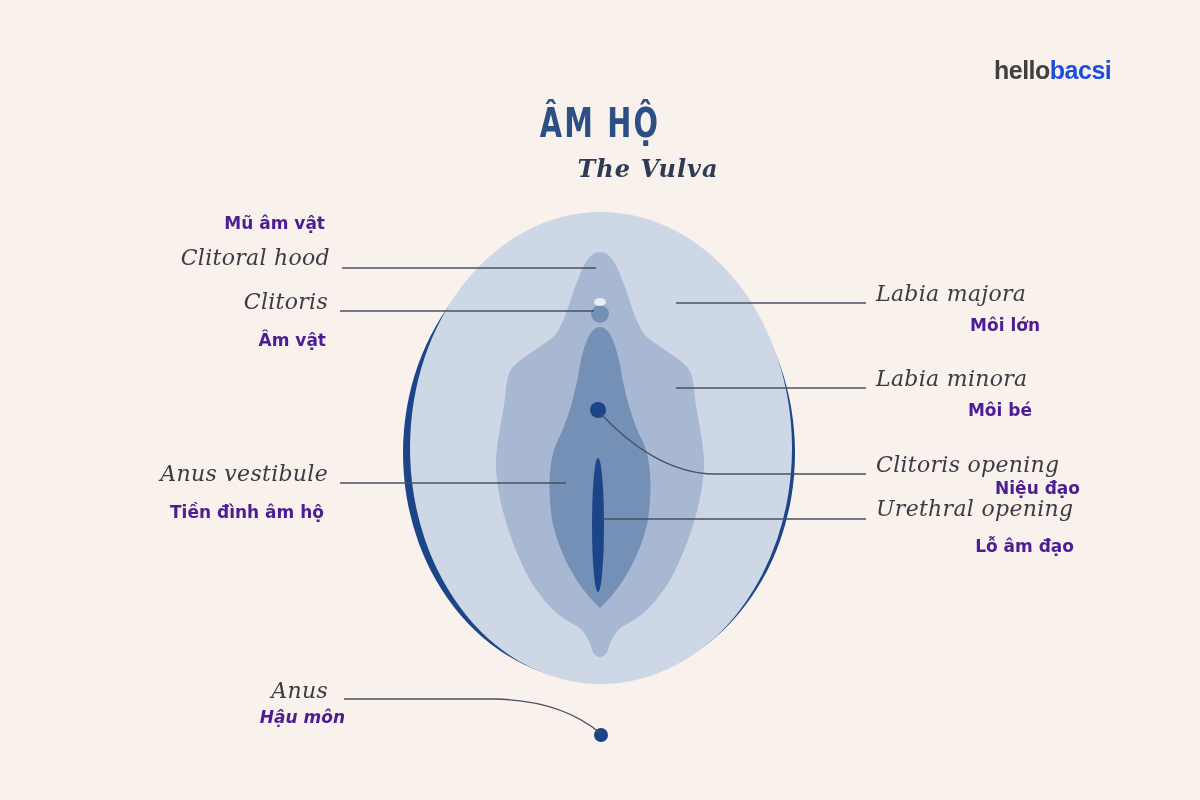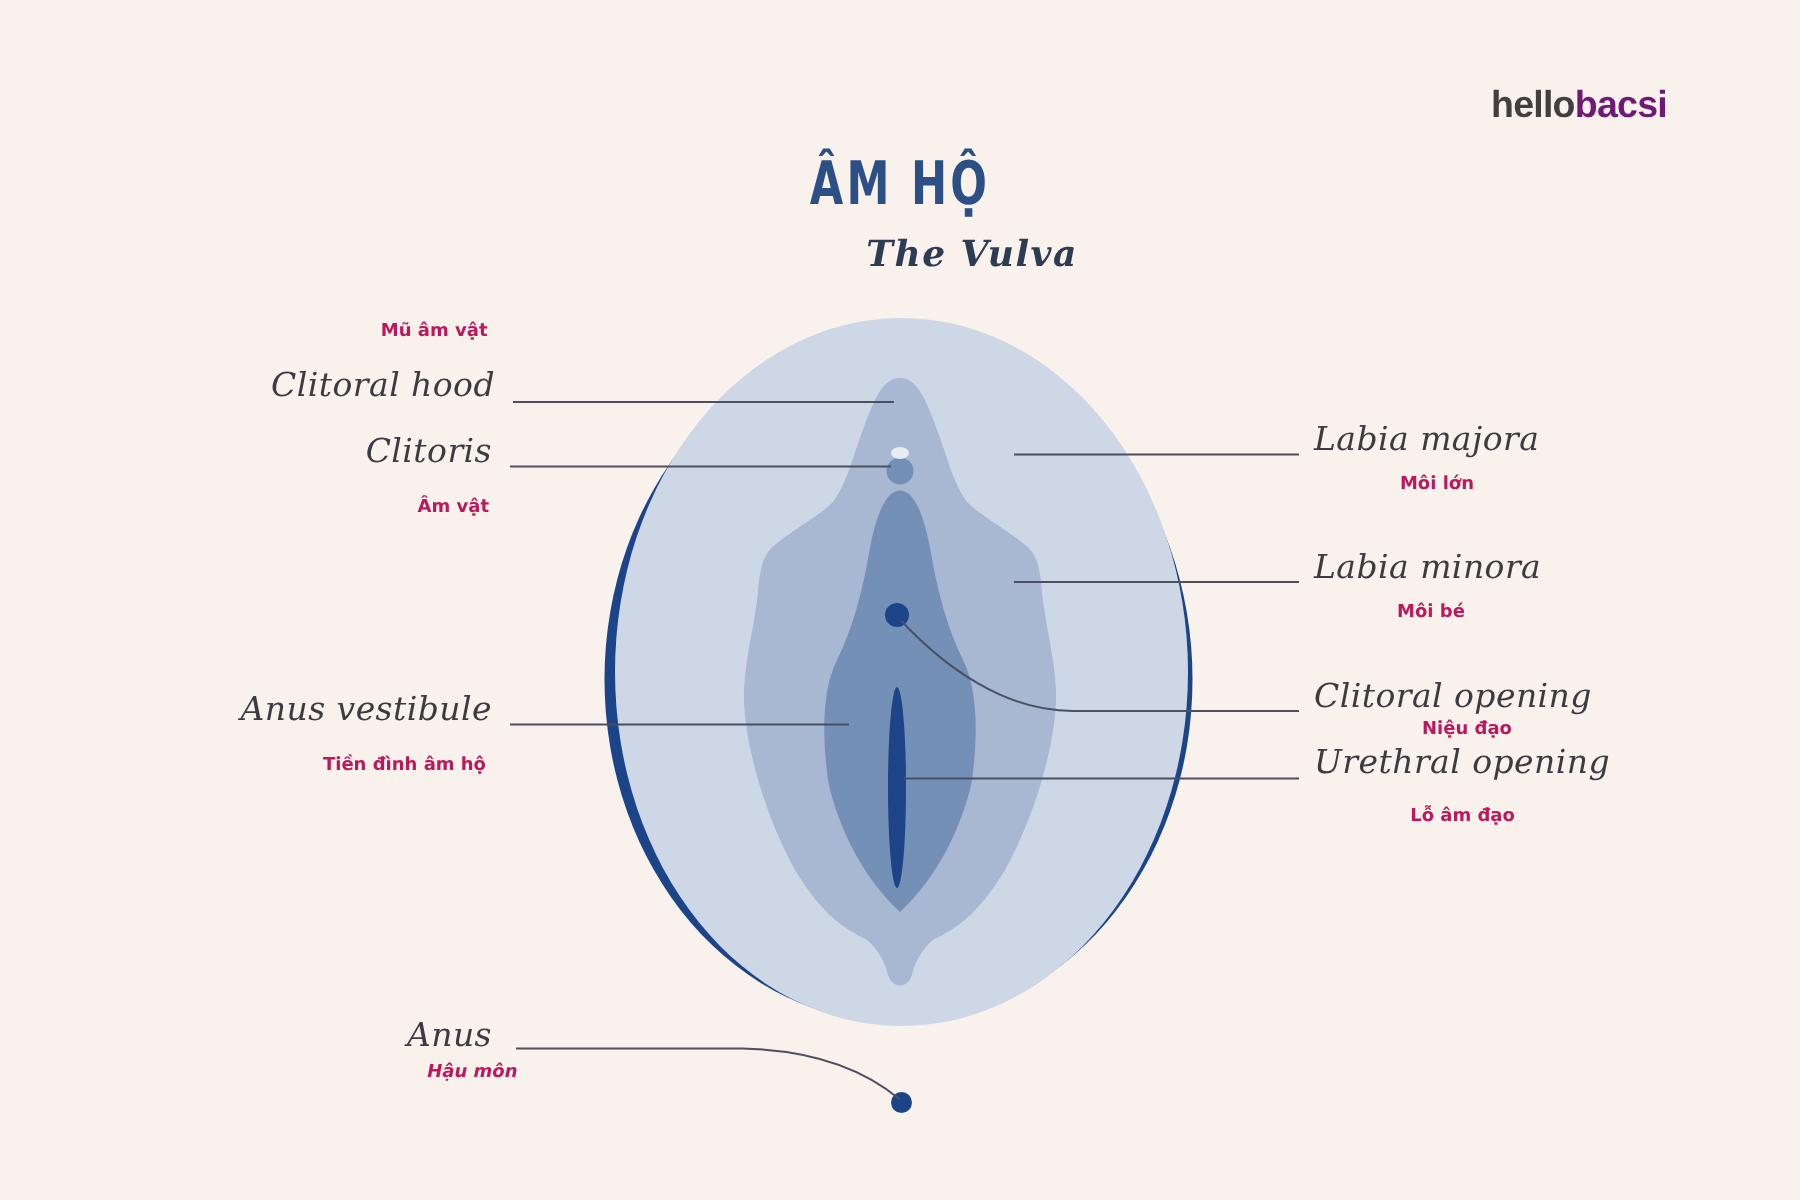--- a/index.html
+++ b/index.html
@@ -2,25 +2,25 @@
 <html><head>
 <meta charset="utf-8">
 <style>
   html, body { margin:0; padding:0; }
   body { width:1200px; height:800px; background:#f9f1eb; position:relative; overflow:hidden; font-family:"DejaVu Sans", sans-serif; }
   .abs { position:absolute; }
   .title { left:0; width:1200px; top:100px; text-align:center; color:#2c4f86; font-family:"DejaVu Sans", sans-serif; font-size:40px; font-weight:bold; letter-spacing:3px; transform:scaleX(0.72); }
   .subtitle { left:0; width:1200px; top:154px; text-align:center; color:#2d3b55; font-family:"DejaVu Serif", serif; font-style:italic; font-weight:bold; font-size:24px; letter-spacing:1px;margin-left:48px; }
   .logo { left:994px; top:56px; font-family:"Liberation Sans", sans-serif; font-weight:bold; font-size:25px; letter-spacing:-0.5px; }
   .logo .a { color:#404040; }
-  .logo .b { color:#701a75; }
+  .logo .b { color:#1d4ed8; }
   .en { font-family:"DejaVu Serif", serif; font-style:italic; font-size:22px; color:#3b3b44; white-space:nowrap; font-weight:normal; letter-spacing:0.3px; }
-  .vi { font-family:"DejaVu Sans", sans-serif; font-weight:bold; font-size:12px; color:#be185d; white-space:nowrap; }
+  .vi { font-family:"DejaVu Sans", sans-serif; font-weight:bold; font-size:17px; color:#4c1d95; white-space:nowrap; }
   .right { text-align:right; }
-  .center { text-align:center; }
+  .center { text-align:right; }
   svg.diagram { position:absolute; left:0; top:0; }
 </style>
 </head>
 <body>
 
 <svg class="diagram" width="1200" height="800" viewBox="0 0 1200 800">
 
   <ellipse cx="599" cy="453" rx="196" ry="229" fill="#1c4589"></ellipse>
 
   <ellipse cx="601" cy="448" rx="191" ry="236" fill="#cdd7e5"></ellipse>
@@ -68,17 +68,17 @@
 
 <div class="abs en right" style="right:872px; top:678px;">Anus</div>
 <div class="abs vi right" style="right:855px; top:707px;font-style:italic;">Hậu môn</div>
 
 <div class="abs en" style="left:876px; top:281px;">Labia majora</div>
 <div class="abs vi center" style="left:876px; width:164px; top:315px;">Môi lớn</div>
 
 <div class="abs en" style="left:876px; top:366px;">Labia minora</div>
 <div class="abs vi center" style="left:876px; width:156px; top:400px;">Môi bé</div>
 
-<div class="abs en" style="left:876px; top:452px;">Clitoral opening</div>
+<div class="abs en" style="left:876px; top:452px;">Clitoris opening</div>
 <div class="abs vi center" style="left:876px; width:204px; top:478px;">Niệu đạo</div>
 
 <div class="abs en" style="left:876px; top:496px;">Urethral opening</div>
 <div class="abs vi center" style="left:876px; width:198px; top:536px;">Lỗ âm đạo</div>
 
 </body></html>

